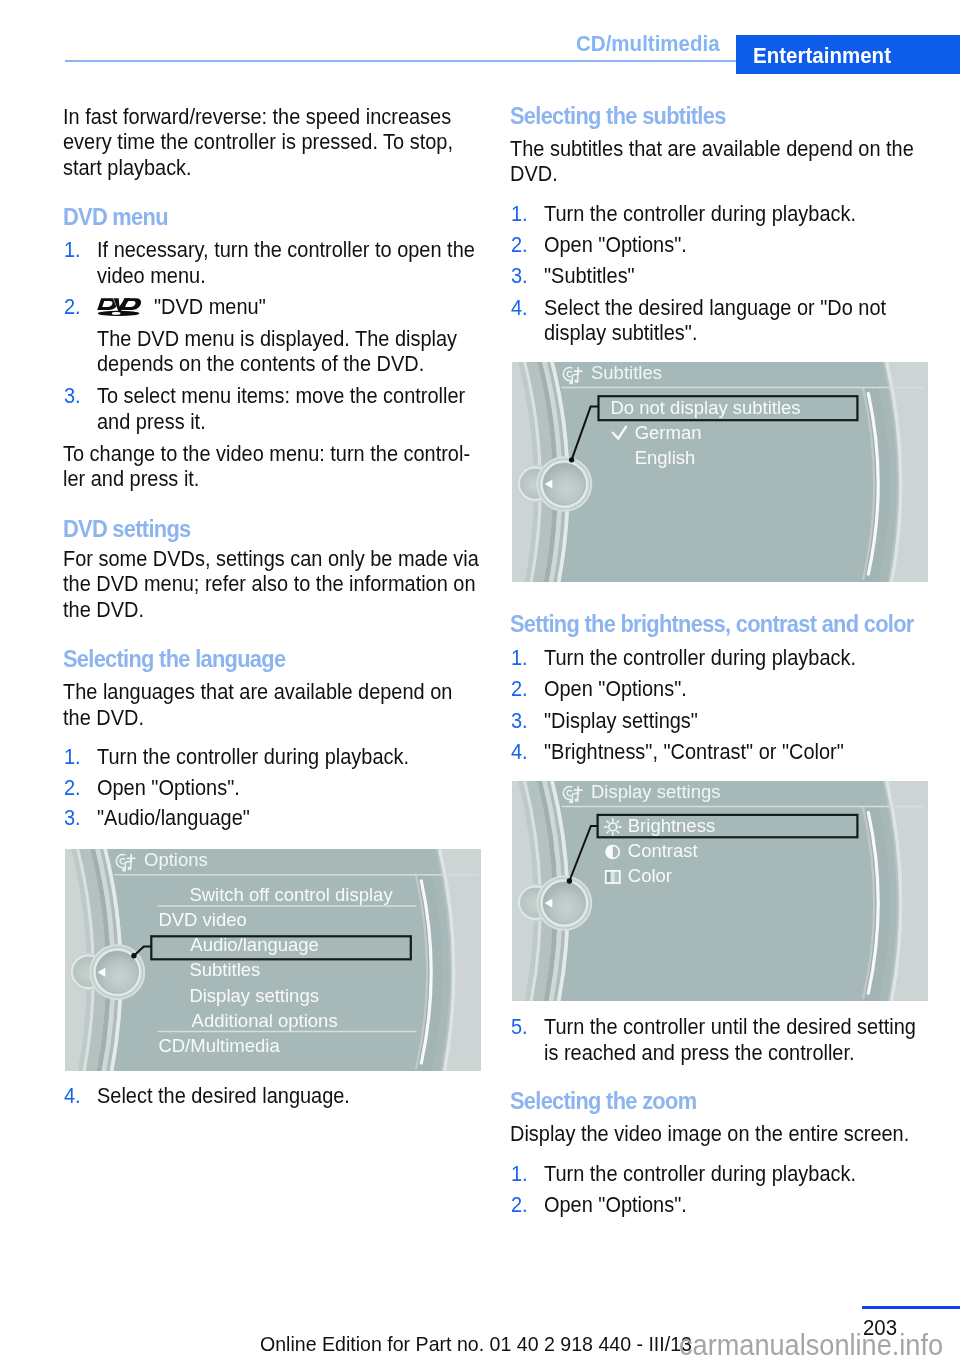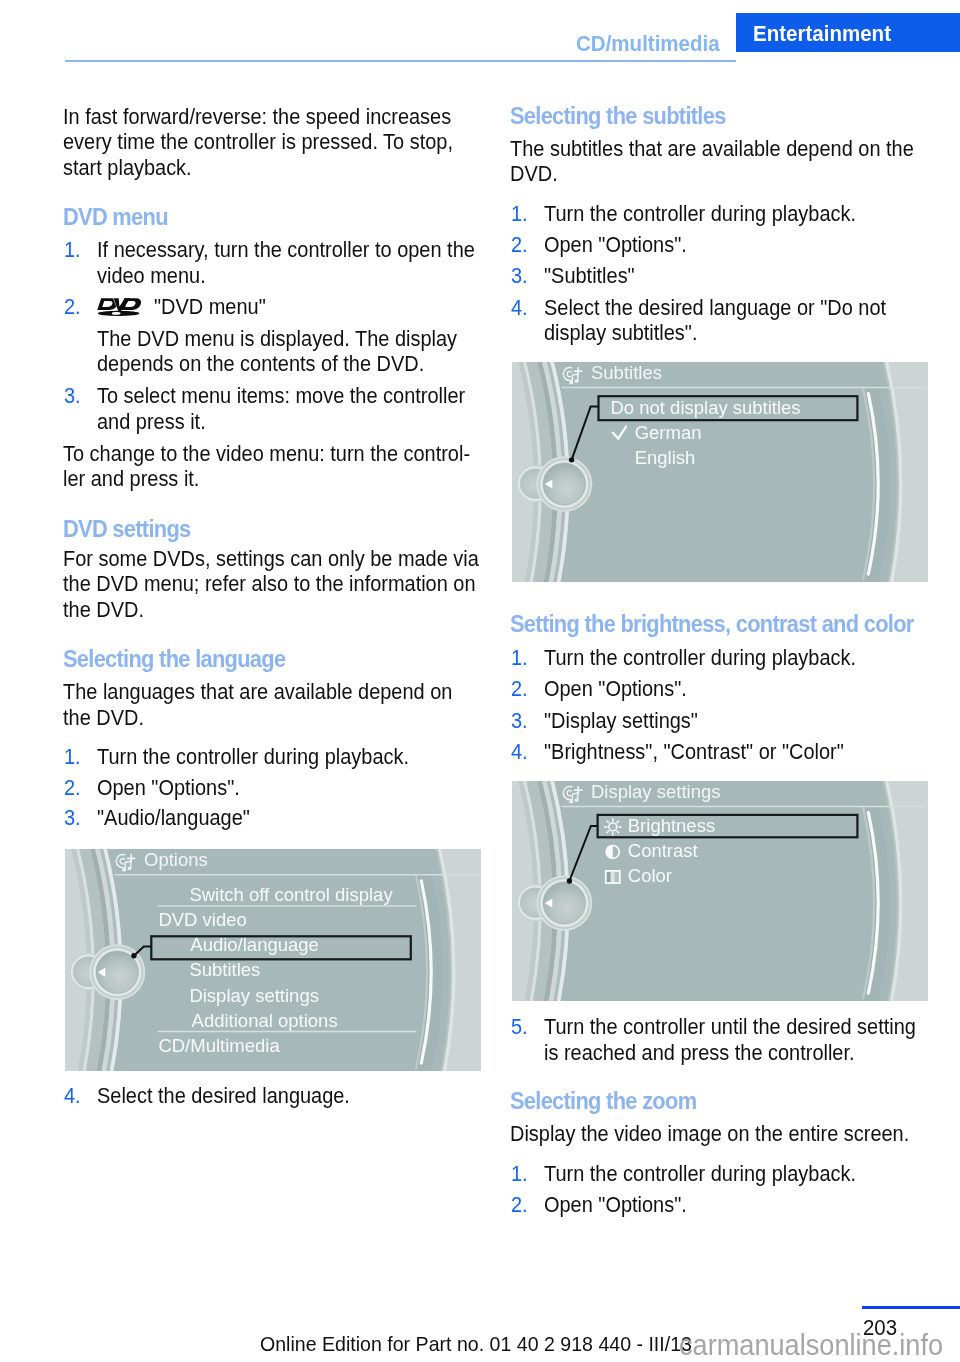--- a/index.html
+++ b/index.html
@@ -4,21 +4,21 @@
 <title>CD/multimedia - Entertainment</title>
 <style>
   html,body{margin:0;padding:0;background:#fff;}
   body{width:960px;height:1362px;font-family:"Liberation Sans",sans-serif;}
   .page{position:relative;width:960px;height:1362px;overflow:hidden;background:#fff;}
 
   
   .hdr{position:absolute;left:0;top:0;width:960px;height:64px;}
   .hdr-rule{position:absolute;left:65px;top:60px;width:671px;height:2px;background:#8cb4f0;}
   .hdr-crumb{position:absolute;left:575.5px;top:33.2px;font-size:22.2px;font-weight:bold;color:#85b5f2;line-height:1;transform:scaleX(0.925);transform-origin:0 0;}
-  .hdr-tab{position:absolute;left:736px;top:13px;width:224px;height:39px;background:#0d5cea;}
+  .hdr-tab{position:absolute;left:736px;top:35px;width:224px;height:39px;background:#0d5cea;}
   .hdr-tab span{position:absolute;left:16.5px;top:10.2px;font-size:22.2px;font-weight:bold;color:#fff;line-height:1;transform:scaleX(0.925);transform-origin:0 0;}
 
   
   .ln{position:absolute;white-space:pre;font-size:21.5px;line-height:21.5px;color:#111;
       transform:scaleX(0.928);transform-origin:0 0;}
   .hd{font-weight:bold;color:#8cb4f0;font-size:24.7px;letter-spacing:-0.8px;transform:scaleX(0.885);}
   .num{color:#1464f0;transform:scaleX(0.93);}
 
   
   .ft-rule{position:absolute;left:862px;top:1306.2px;width:98px;height:2.9px;background:#0d44f0;}

